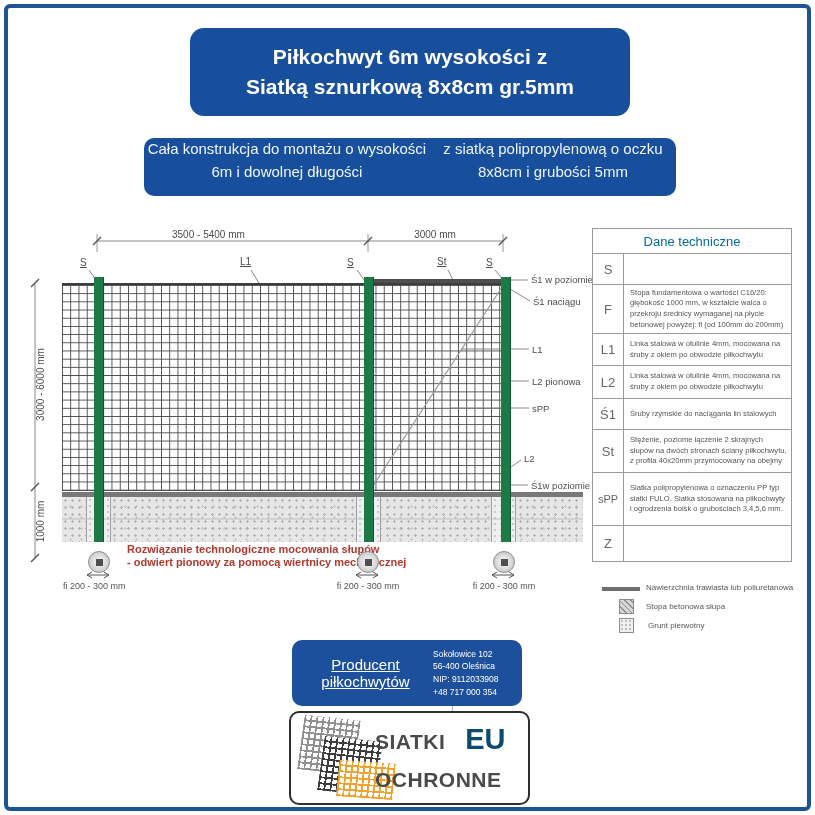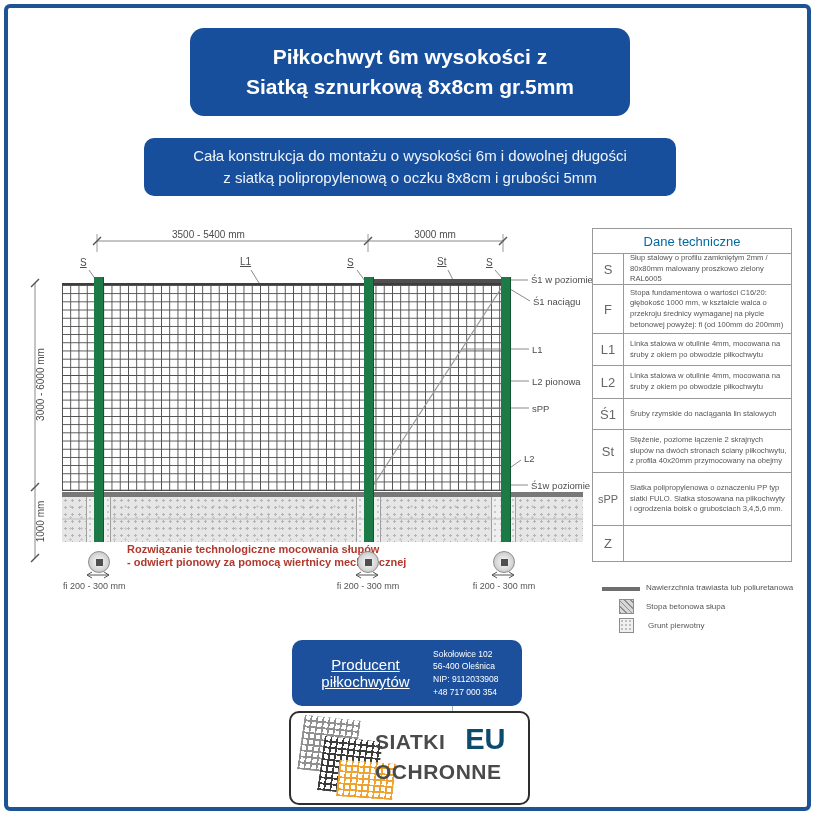--- a/index.html
+++ b/index.html
@@ -1,21 +1,21 @@
 <!DOCTYPE html>
 <html><head>
 <meta charset="utf-8">
 <style>
   html,body{margin:0;padding:0;background:#fff;font-family:"Liberation Sans",sans-serif;}
   #stage{position:relative;width:815px;height:815px;background:#fff;overflow:hidden;}
   .frame{position:absolute;left:4px;top:4px;right:4px;bottom:4px;border:4px solid #1d5494;border-radius:6px;pointer-events:none;}
   .abs{position:absolute;}
   .banner{position:absolute;background:#174f9c;color:#fff;text-align:center;border-radius:14px;}
   .banner-title{left:190px;top:28px;width:440px;height:88px;font-size:21px;font-weight:bold;line-height:1.42;display:flex;flex-direction:column;justify-content:center;}
-  .banner-sub{left:144px;top:138px;width:532px;height:58px;font-size:15px;font-weight:normal;line-height:1.5;border-radius:10px;display:flex;flex-direction:column;justify-content:center;color:#eef4fc;}
+  .banner-sub{left:144px;top:138px;width:532px;height:58px;font-size:15px;font-weight:normal;line-height:1.5;border-radius:10px;display:flex;flex-direction:row;justify-content:center;color:#eef4fc;}
   
   .mesh{left:62px;top:283px;width:446px;height:205px;border-top:2px solid #3d3d3d;border-bottom:1px solid #4d4d4d;
     background-image:linear-gradient(to right,#4d4d4d 1px,transparent 1px),linear-gradient(to bottom,#4d4d4d 1px,transparent 1px);
     background-size:8.25px 8.2px;}
   .post{width:9px;top:277px;height:265px;background:#1b7a46;border-right:1px solid #0e5530;z-index:6;}
   .stbar{left:368px;top:279px;width:142px;height:4px;background:#4f4f4f;z-index:5;}
   .surface{left:62px;top:492px;width:521px;height:5px;background:#787878;}
   .ground{left:62px;top:497px;width:521px;height:45px;background-color:#e6e6e6;
     background-image:radial-gradient(#b4b4b4 1px,transparent 1.4px),radial-gradient(#c9c9c9 1px,transparent 1.4px);
     background-size:7px 7px,11px 11px;background-position:0 0,3px 4px;}
@@ -53,21 +53,21 @@
   .lmesh.gray{left:10px;top:5px;width:56px;height:54px;transform:skew(-8deg,6deg);
     background-image:repeating-linear-gradient(0deg,#909090 0 1.8px,transparent 1.8px 6px),repeating-linear-gradient(90deg,#909090 0 1.8px,transparent 1.8px 6px);}
   .lmesh.dark{left:30px;top:26px;width:58px;height:54px;transform:skew(-8deg,6deg);
     background-image:repeating-linear-gradient(0deg,#3c3c3c 0 1.8px,transparent 1.8px 6px),repeating-linear-gradient(90deg,#3c3c3c 0 1.8px,transparent 1.8px 6px);}
   .lmesh.orange{left:47px;top:49px;width:56px;height:36px;transform:skew(-6deg,4deg);
     background-image:repeating-linear-gradient(0deg,#f0a22e 0 1.8px,transparent 1.8px 6px),repeating-linear-gradient(90deg,#f0a22e 0 1.8px,transparent 1.8px 6px);}
   .ltext{position:absolute;left:84px;top:10px;}
   .lrow{display:flex;align-items:baseline;}
   .lw1{font-size:21px;font-weight:bold;color:#4a4a4a;letter-spacing:.5px;}
   .lw2{font-size:29px;font-weight:bold;color:#0c4a6e;margin-left:20px;}
-  .lw3{font-size:21px;font-weight:bold;color:#4a4a4a;letter-spacing:.5px;margin-top:4px;}
+  .lw3{font-size:21px;font-weight:bold;color:#4a4a4a;letter-spacing:.5px;margin-top:12px;}
   svg.overlay{position:absolute;left:0;top:0;z-index:4;pointer-events:none;}
 </style>
 </head>
 <body>
 
 <div id="stage">
   <div class="frame"></div>
 
   <div class="banner banner-title">
     <div>Piłkochwyt 6m wysokości z</div>
@@ -168,21 +168,20 @@
       <div class="sq"></div>
     </div>
   <div class="filab" style="left:63px;top:581px;width:72px">fi 200 - 300 mm</div>
   <div class="filab" style="left:332px;top:581px;width:72px;text-align:center">fi 200 - 300 mm</div>
   <div class="filab" style="left:468px;top:581px;width:72px;text-align:center">fi 200 - 300 mm</div>
 
   <div class="abs ttable">
     <div class="thead">Dane techniczne</div>
     <div class="trow" style="height:30px">
       <div class="tsym">S</div>
-      <div class="tdesc">Słup stalowy o profilu zamkniętym 2mm / 80x80mm malowany proszkowo zielony RAL6005</div>
     </div>
     <div class="trow" style="height:48px">
       <div class="tsym">F</div>
       <div class="tdesc">Stopa fundamentowa o wartości C16/20: głębokość 1000 mm, w kształcie walca o przekroju średnicy wymaganej na płycie betonowej powyżej: fi (od 100mm do 200mm)</div>
     </div>
     <div class="trow" style="height:31px">
       <div class="tsym">L1</div>
       <div class="tdesc">Linka stalowa w otulinie 4mm, mocowana na śruby z okiem po obwodzie piłkochwytu</div>
     </div>
     <div class="trow" style="height:32px">

